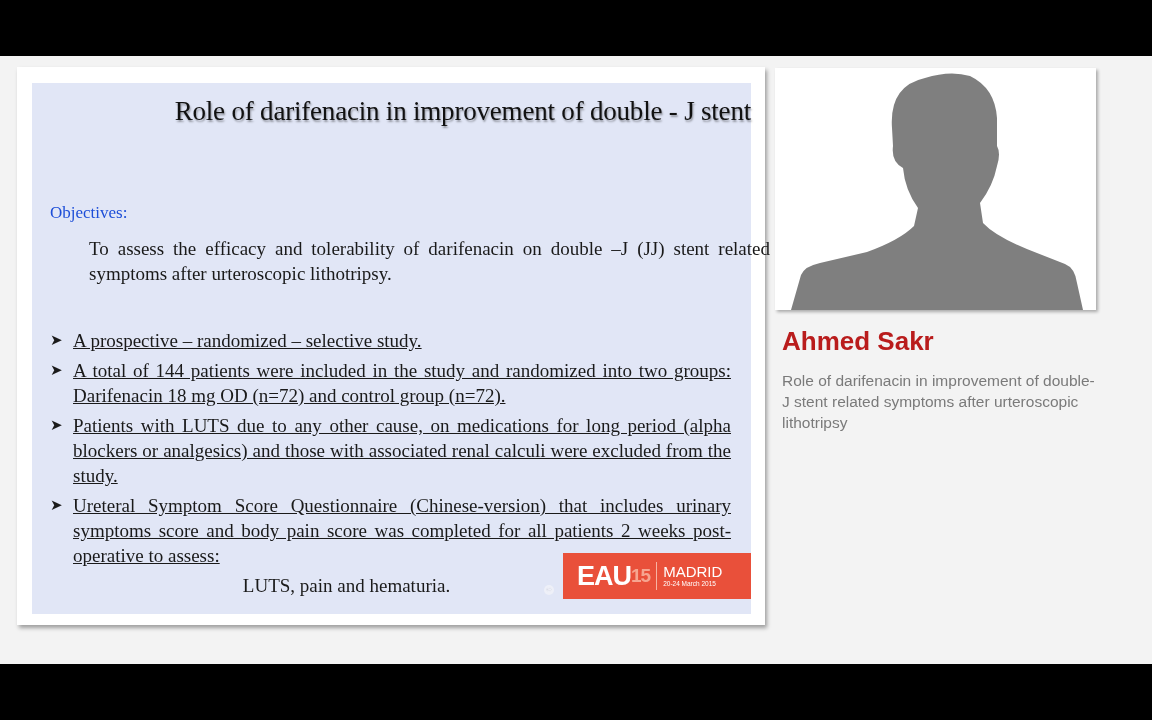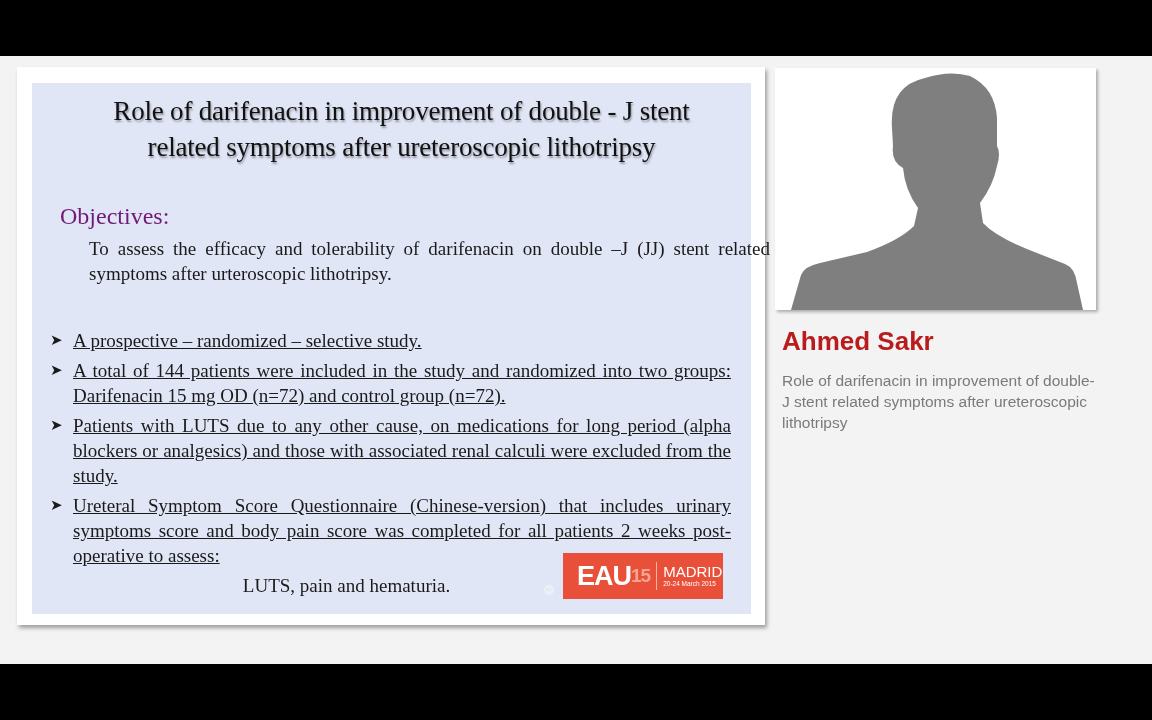--- a/index.html
+++ b/index.html
@@ -18,48 +18,47 @@
       box-shadow: 2px 3px 4px rgba(0,0,0,0.35);
     }
     .slide {
       position: absolute; left: 15px; top: 16px; width: 719px; height: 531px;
       background: #e1e6f6;
       font-family: "Liberation Serif", serif;
       color: #1a1a1a;
     }
     .slide-title {
       position: absolute; left: 0; top: 10px; width: 100%;
-      text-align: center; font-size: 27px; line-height: 36px;
+      text-align: right; font-size: 27px; line-height: 36px;
       color: #111;
       text-shadow: 1px 2px 2px rgba(0,0,0,0.35);
       letter-spacing: -0.2px;
-      padding-left: 10px;
     }
     .section-heading {
-      position: absolute; left: 28px; color: #701a75; font-size: 24px;
+      position: absolute; left: 18px; color: #1d4ed8; font-size: 17px;
     }
     .para {
       position: absolute; left: 18px; width: 681px; font-size: 19px;
       line-height: 25px; text-align: justify; margin-left: 39px;
     }
     .bullet {
       position: absolute; left: 18px; width: 681px; font-size: 19px; line-height: 25px;
     }
     .bullet .arrow {
       position: absolute; left: 0; top: 0; width: 16px; font-size: 15px;
     }
     .bullet .btext {
       display: block; margin-left: 23px; text-align: justify; text-decoration: underline;
     }
     .centered-line {
       position: absolute; left: 0; width: 100%; text-align: center;
       font-size: 19px; top: 492px;
     }
     .eau-logo {
-      position: absolute; left: 531px; top: 470px; width: 160px; height: 46px;
+      position: absolute; left: 531px; top: 470px; width: 188px; height: 46px;
       background: #e9503a; color: #fff;
       display: flex; align-items: center; font-family: "Liberation Sans", sans-serif;
     }
     .eau-logo .eau { font-size: 27px; font-weight: bold; margin-left: 14px; letter-spacing: -1px; }
     .eau-logo .yr { font-size: 19px; font-weight: bold; color: #f6a590; letter-spacing: -1px; }
     .eau-logo .sep { width: 1px; height: 28px; background: #f7b3a3; margin: 0 6px; }
     .eau-logo .city { display: flex; flex-direction: column; line-height: 1; justify-content: flex-end; }
     .eau-logo .city .m { font-size: 15px; }
     .eau-logo .city .d { font-size: 6.5px; margin-top: 2px; }
     .copyright {
@@ -83,34 +82,33 @@
   </style>
 </head>
 <body>
 
 <div class="stage">
 
   <div class="slide-card">
     <div class="slide">
       <div class="slide-title">
         <div>Role of darifenacin in improvement of double - J stent</div>
-        <div>related symptoms after ureteroscopic lithotripsy</div>
       </div>
 
       <div class="section-heading" style="top:120px;">Objectives:</div>
       <div class="para" style="top:153px;">To assess the efficacy and tolerability of darifenacin on double –J (JJ) stent related symptoms after urteroscopic lithotripsy.</div>
 
 
       <div class="bullet" style="top:245px;">
         <span class="arrow">➤</span>
         <span class="btext">A prospective – randomized – selective study.</span>
       </div>
       <div class="bullet" style="top:275px;">
         <span class="arrow">➤</span>
-        <span class="btext">A total of 144 patients were included in the study and randomized into two groups: Darifenacin 15 mg OD (n=72) and control group (n=72).</span>
+        <span class="btext">A total of 144 patients were included in the study and randomized into two groups: Darifenacin 18 mg OD (n=72) and control group (n=72).</span>
       </div>
       <div class="bullet" style="top:330px;">
         <span class="arrow">➤</span>
         <span class="btext">Patients with LUTS due to any other cause, on medications for long period (alpha blockers or analgesics) and those with associated renal calculi were excluded from the study.</span>
       </div>
       <div class="bullet" style="top:410px;">
         <span class="arrow">➤</span>
         <span class="btext" style="margin-right:0;">Ureteral Symptom Score Questionnaire (Chinese-version) that includes urinary symptoms score and body pain score was completed for all patients 2 weeks post-operative to assess:</span>
       </div>
 
@@ -130,14 +128,14 @@
     </div>
   </div>
 
   <div class="photo-card">
     <svg width="321" height="242" viewBox="0 0 321 242">
       <path fill="#7f7f7f" d="M16 242 L26 207 Q30 198 45 195 L92 184 Q125 172 139 158 L143 140 Q130 122 128 100 Q116 94 118 78 L117 60 Q114 18 150 10 Q175 2 195 8 Q220 20 222 50 L222 78 Q226 85 222 98 Q218 118 205 135 L208 155 Q222 170 262 185 L290 196 Q300 200 302 215 L308 242 Z"></path>
     </svg>
   </div>
 
   <div class="speaker-name">Ahmed Sakr</div>
-  <div class="talk-title">Role of darifenacin in improvement of double-J stent related symptoms after ureteroscopic lithotripsy</div>
+  <div class="talk-title">Role of darifenacin in improvement of double-J stent related symptoms after urteroscopic lithotripsy</div>
 </div>
 
 </body></html>

